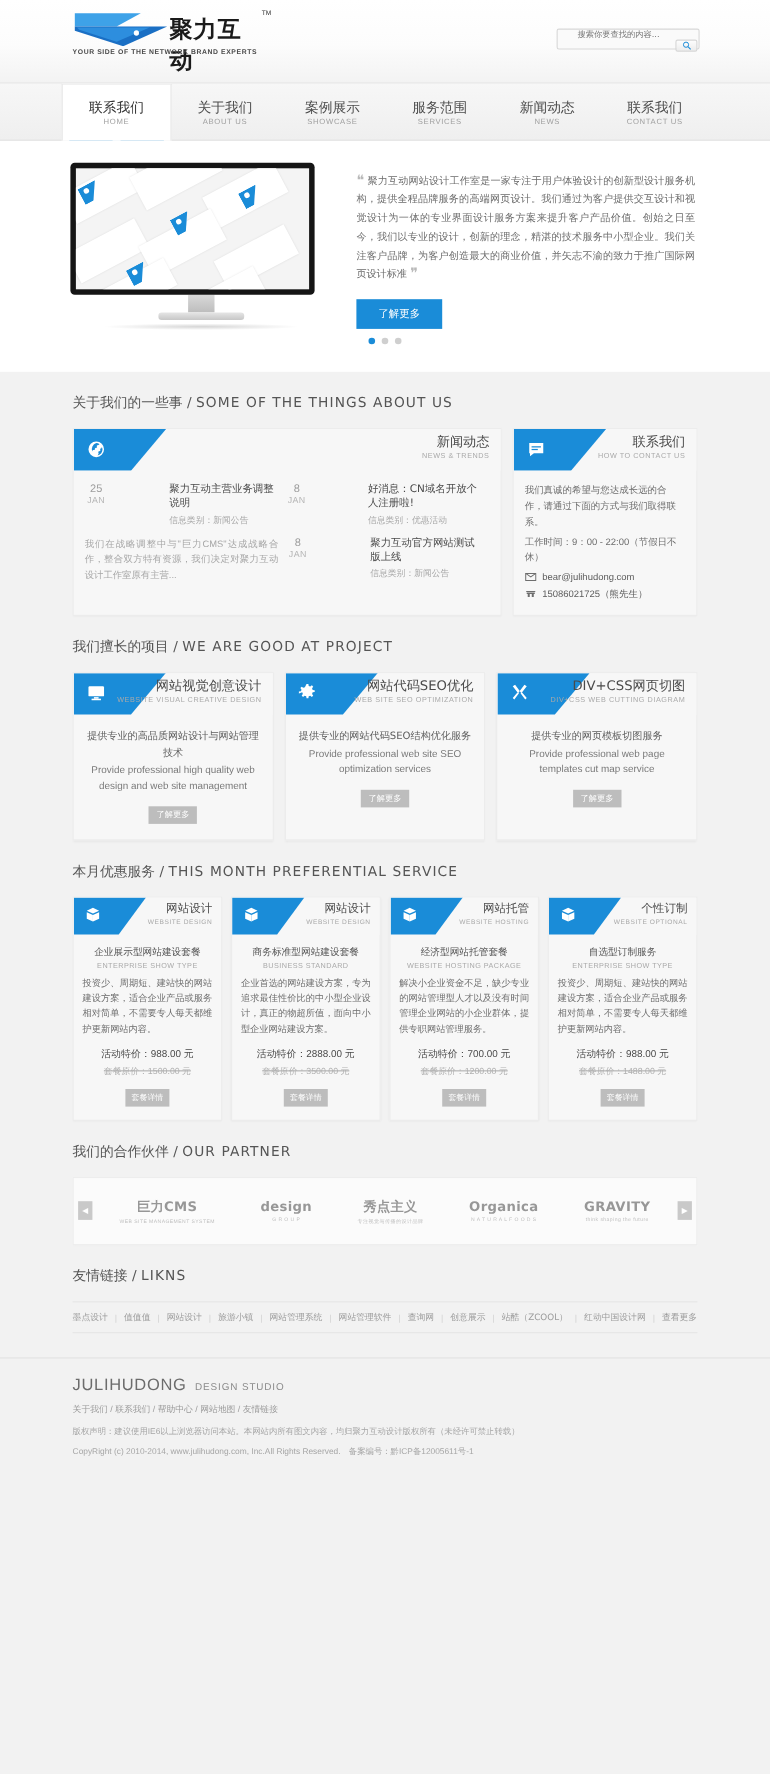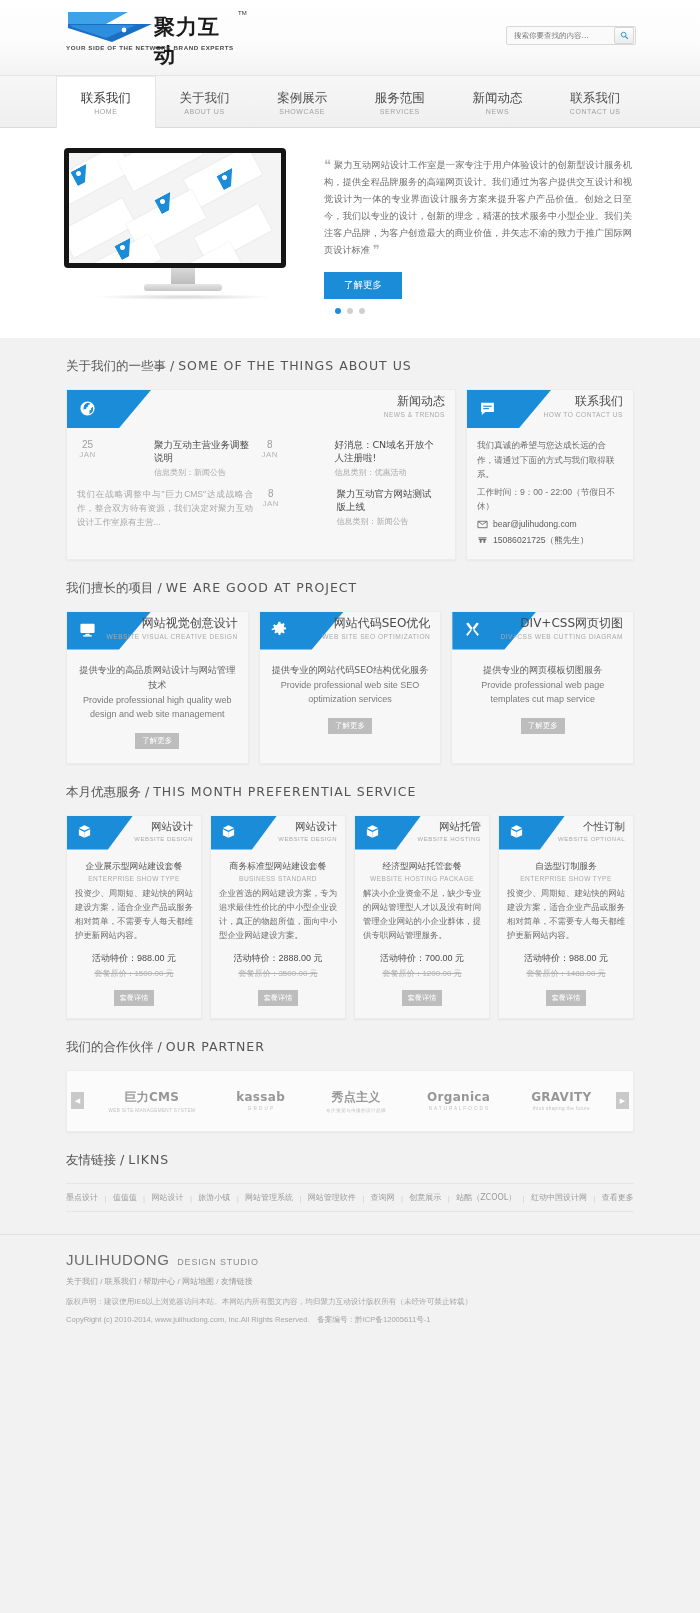--- a/index.html
+++ b/index.html
@@ -35,21 +35,21 @@
     position:absolute; left:0; top:36px;
     font-size:6.2px; letter-spacing:.55px; color:#4a4a4a; font-weight:bold;
     white-space:nowrap;
   }
   .searchbox {
     position:absolute; right:8px; top:26px;
     width:130px; height:19px;
     background:#fafafa;
     border:1px solid #d8d8d8;
     border-radius:2px;
-    display:flex; align-items:center;
+    display:flex; align-items:center;flex-direction:column;
   }
   .searchbox input {
     border:0; outline:0; background:transparent;
     font-size:7.5px; color:#9a9a9a; padding-left:7px;
     width:106px; height:17px;
     font-family:"DejaVu Sans","Liberation Sans",sans-serif;
   }
   .search-btn {
     width:20px; height:17px; margin-left:auto; margin-right:1px;
     background:linear-gradient(to bottom,#fdfdfd,#ececec);
@@ -623,21 +623,21 @@
         <span class="en">OUR PARTNER</span>
       </div>
       <div class="partner-bar">
         <div class="p-arrow">◀</div>
         <div class="p-list" id="partner-list">
             <div class="p-logo">
               <div class="pl-main">巨力CMS</div>
               <div class="pl-sub">WEB SITE MANAGEMENT SYSTEM</div>
             </div>
             <div class="p-logo">
-              <div class="pl-main">kassab</div>
+              <div class="pl-main">design</div>
               <div class="pl-sub">G R O U P</div>
             </div>
             <div class="p-logo">
               <div class="pl-main">秀点主义</div>
               <div class="pl-sub">专注视觉与传播的设计品牌</div>
             </div>
             <div class="p-logo">
               <div class="pl-main">Organica</div>
               <div class="pl-sub">N A T U R A L  F O O D S</div>
             </div>

